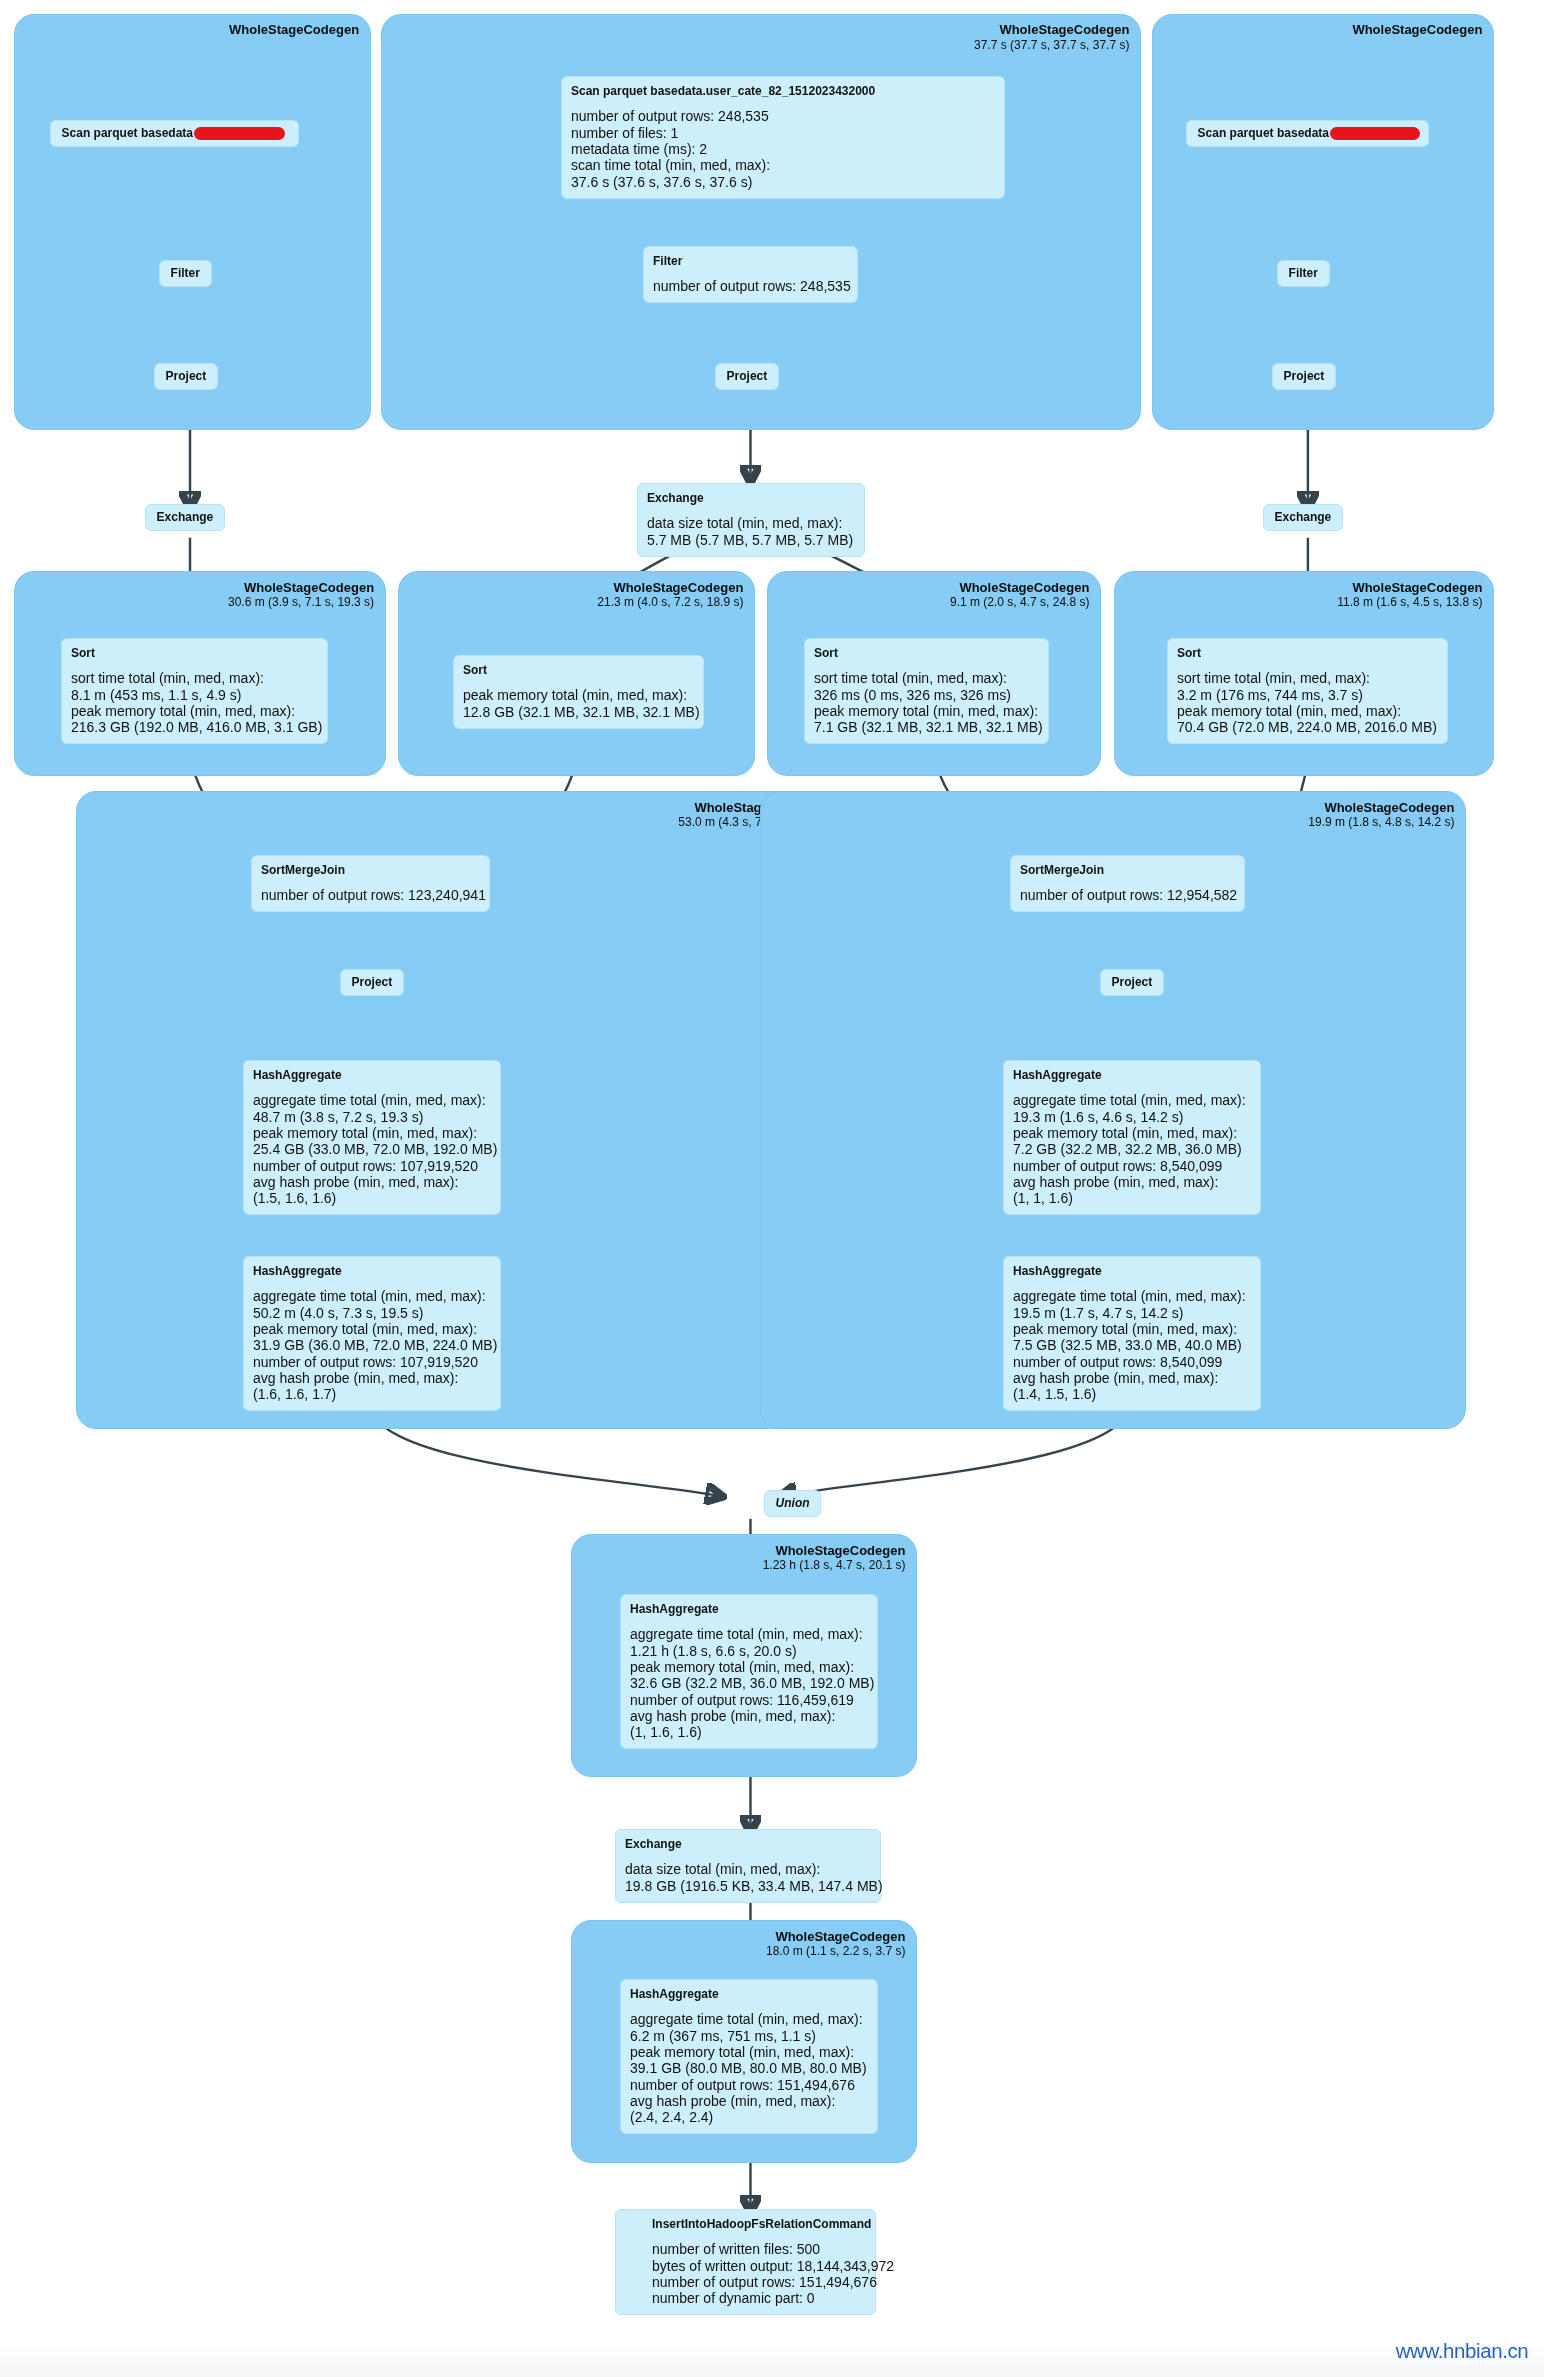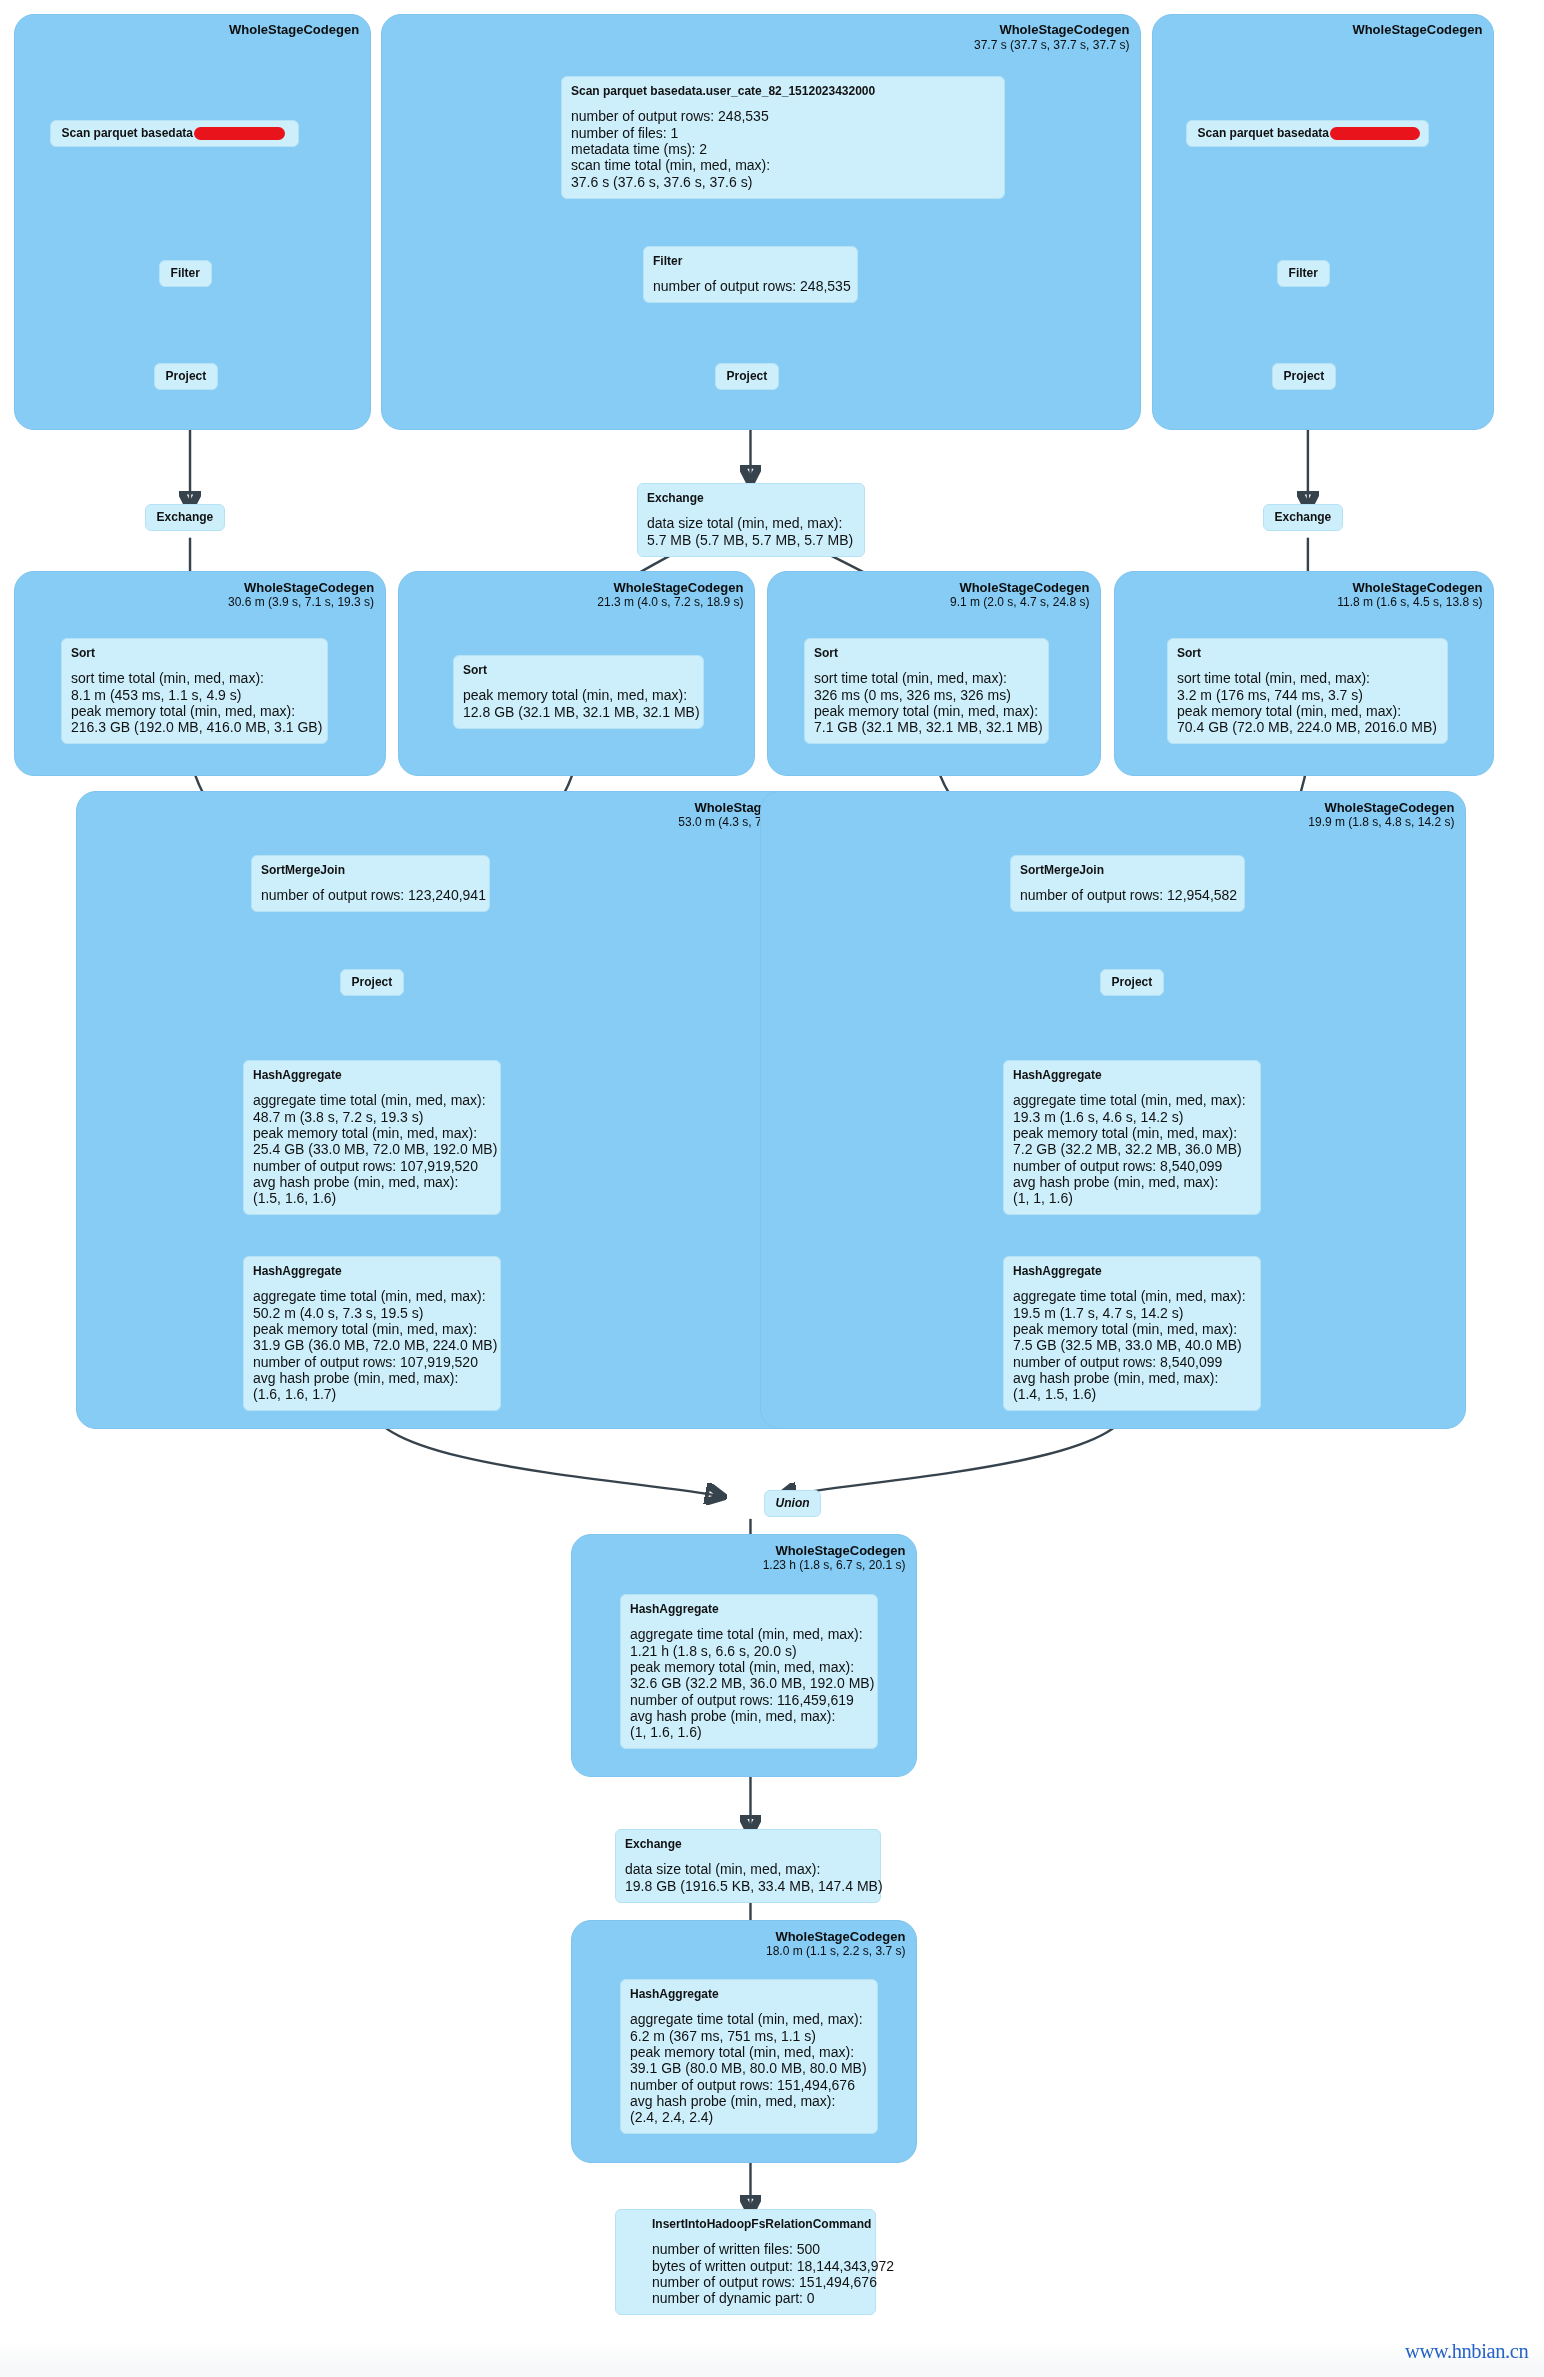--- a/index.html
+++ b/index.html
@@ -90,21 +90,21 @@
     pointer-events: none;
   }
   svg.edges path, svg.edges line { fill: none; stroke: #36424c; stroke-width: 3.2; }
   
   .watermark {
     position: absolute;
     right: 16.7px;
     bottom: 13.7px;
     color: #2663c6;
     font-size: 20.5px;
-    font-family: Liberation Serif, serif;
+    font-family: Liberation Sans, sans-serif;
     letter-spacing: -0.4px;
   }
   .bottom-shade {
     position: absolute;
     left: 0; bottom: 0;
     width: 1545px; height: 36px;
     background: linear-gradient(180deg, rgba(252,252,253,0) 0%, #f7f8f9 70%);
   }
 </style>
 </head>
@@ -372,21 +372,21 @@
 (1.4, 1.5, 1.6)</span>
   </div>
 
   <div class="node compact" style="left:764px; top:1490px;font-style:italic;">
     <span class="n-title">Union</span>
   </div>
 
   <div class="cluster" style="left:571px; top:1534px; width:346px; height:243px;">
     <div class="cluster-label">
       <span class="cl-title">WholeStageCodegen</span>
-      <span class="cl-metric">1.23 h (1.8 s, 6.7 s, 20.1 s)</span>
+      <span class="cl-metric">1.23 h (1.8 s, 4.7 s, 20.1 s)</span>
     </div>
   </div>
 
   <div class="node" style="left:620px; top:1594px; width:258px;">
     <span class="n-title">HashAggregate</span>
     <span class="n-metrics">aggregate time total (min, med, max):
 1.21 h (1.8 s, 6.6 s, 20.0 s)
 peak memory total (min, med, max):
 32.6 GB (32.2 MB, 36.0 MB, 192.0 MB)
 number of output rows: 116,459,619

